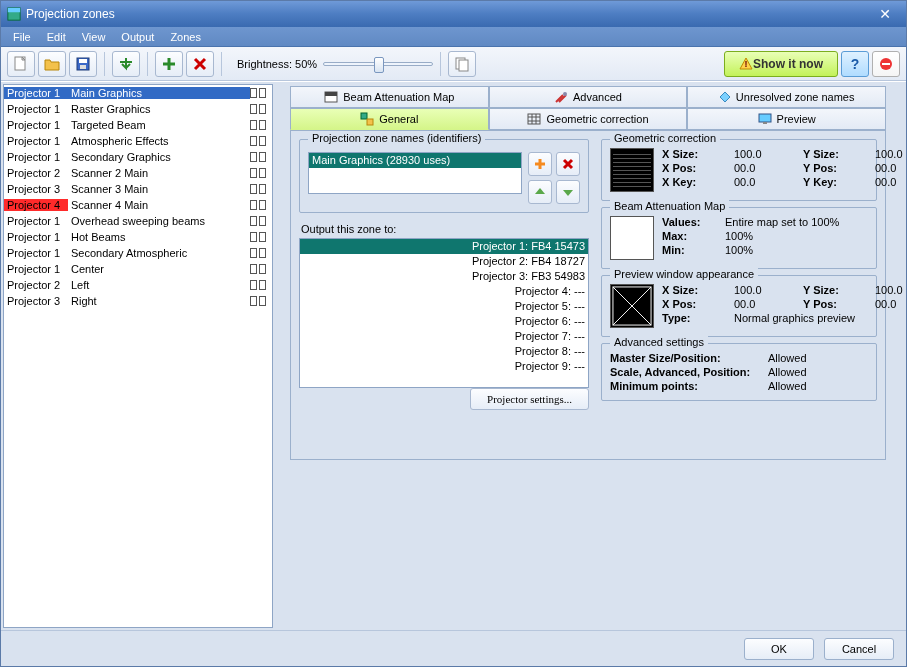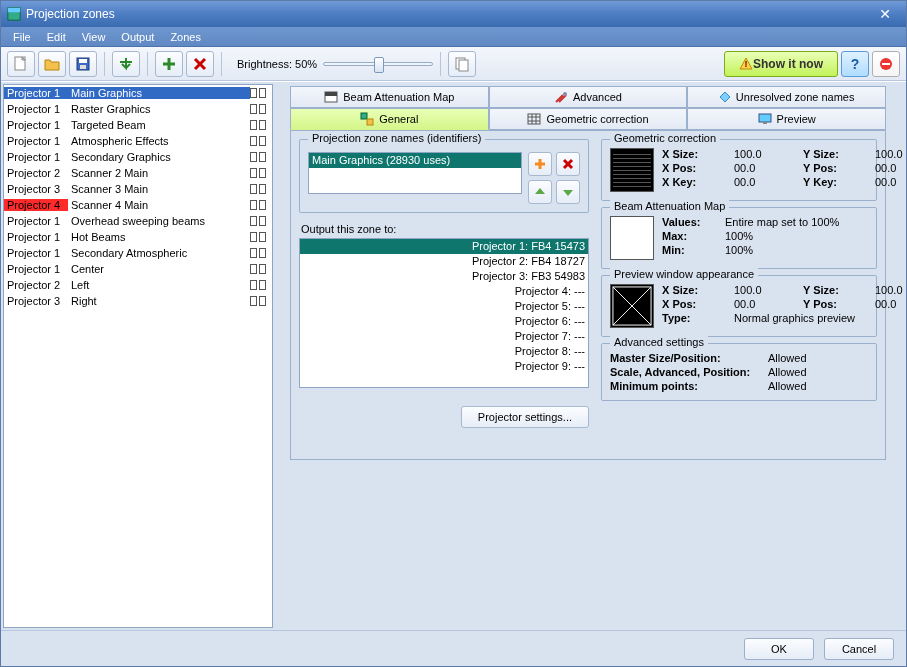--- a/index.html
+++ b/index.html
@@ -104,21 +104,21 @@
   .li-row.sel { background: #0f766e; color: #fff; }
   .btn-col { display: flex; flex-direction: column; gap: 4px; }
   .sq-btn {
     width: 24px; height: 24px; border: 1px solid #a8b8d0; border-radius: 3px;
     background: linear-gradient(#fcfdff, #e6edf7);
     display: flex; align-items: center; justify-content: center; cursor: pointer;
   }
   .output-header { padding: 4px 0 3px 2px; }
   .proj-btn {
     border: 1px solid #a8b8d0; border-radius: 3px; background: linear-gradient(#fcfdff, #e6edf7);
-    padding: 4px 16px; cursor: pointer; font-size: 11px; float: right; margin-top: 18px;
+    padding: 4px 16px; cursor: pointer; font-size: 11px; float: right; margin-top: 0; font-family: Liberation Serif, serif;
   }
   .kv-grid { display: grid; grid-template-columns: 48px 45px 48px 45px; gap: 2px 24px; font-size: 11px; }
   .kv-grid .lbl { font-weight: bold; }
   .kv2 { display: grid; grid-template-columns: 55px auto; gap: 2px 8px; font-size: 11px; }
   .kv2 .lbl { font-weight: bold; }
   .kv3 { display: grid; grid-template-columns: 150px auto; gap: 2px 8px; font-size: 11px; }
   .kv3 .lbl { font-weight: bold; }
   .thumb-box {
     width: 44px; height: 44px; border: 1px solid #555; background: #fff; float: left; margin-right: 8px;
   }

